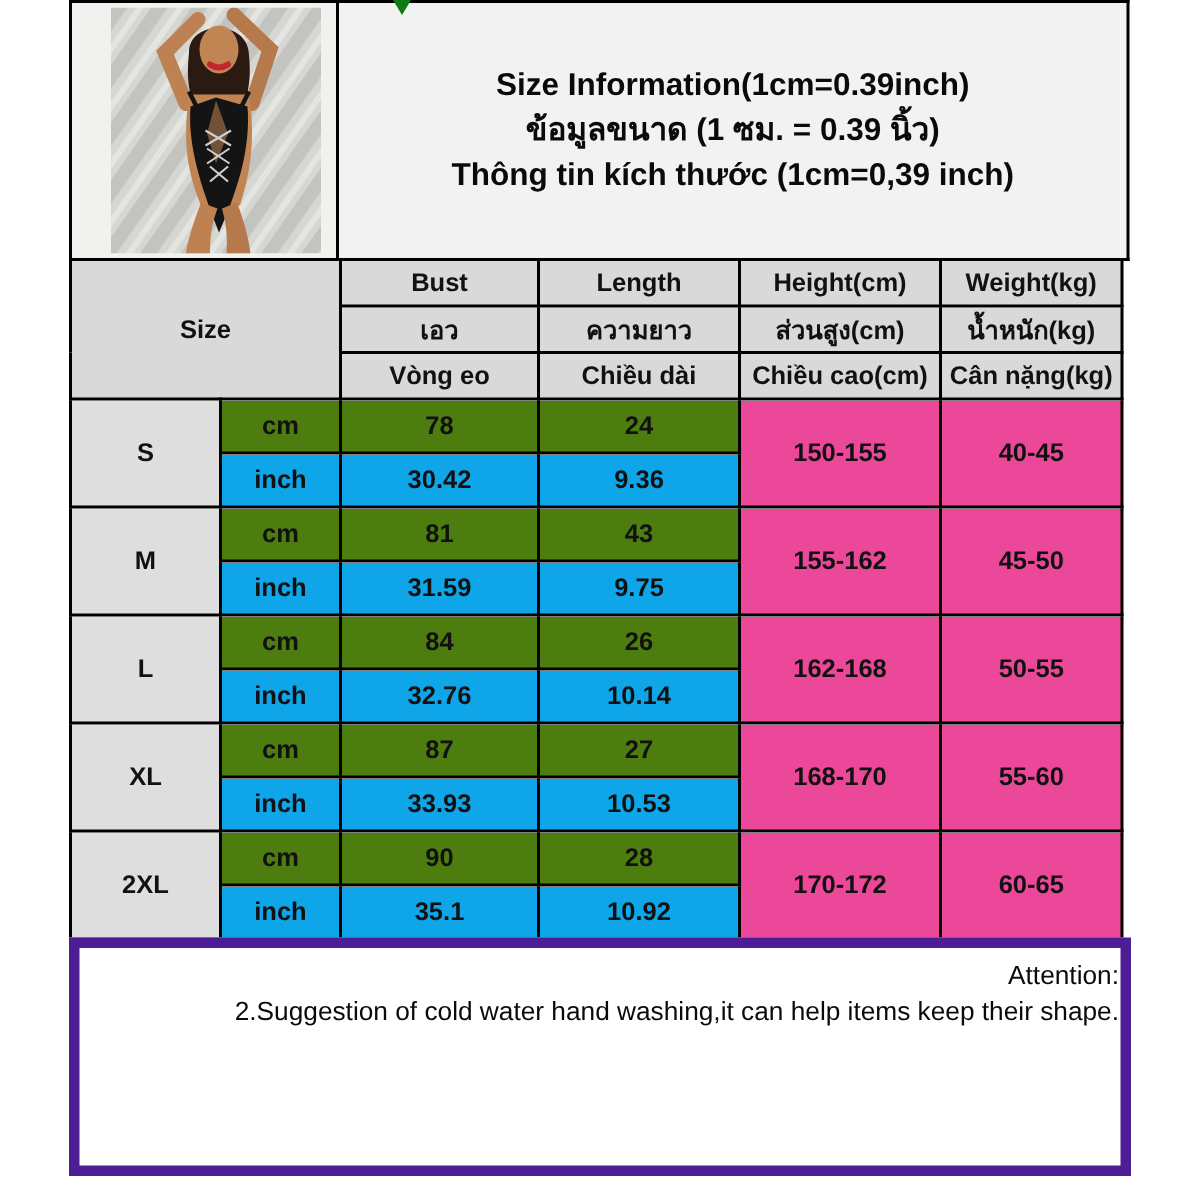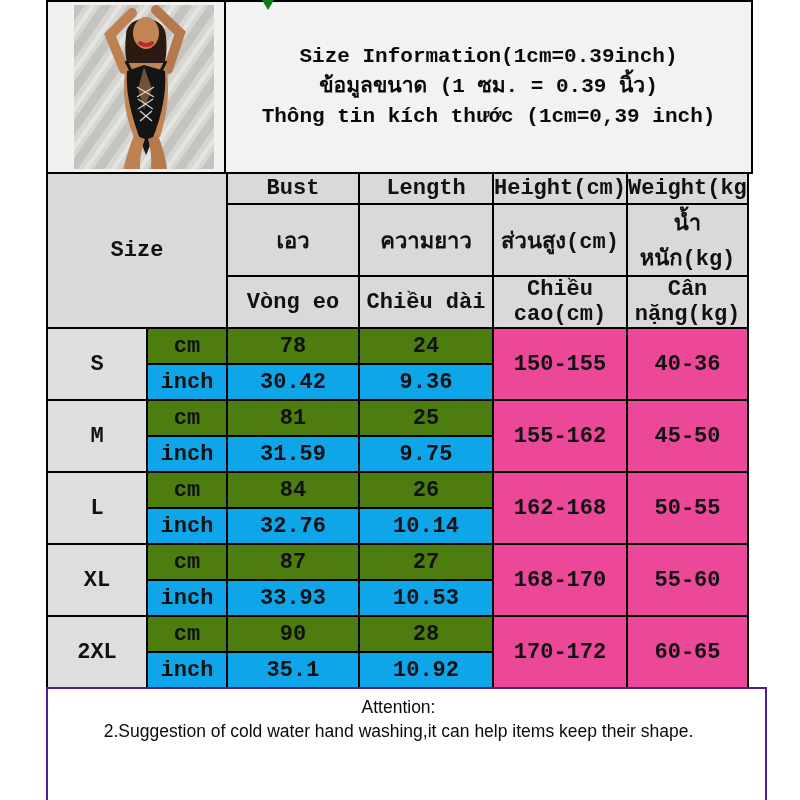--- a/index.html
+++ b/index.html
@@ -3,46 +3,46 @@
 <meta charset="utf-8">
 <style>
   html,body{margin:0;padding:0;background:#ffffff;}
   .canvas{
     position:relative;width:800px;height:800px;background:#ffffff;
     font-family:"Liberation Sans","DejaVu Sans",sans-serif;color:#111;
     overflow:hidden;
   }
   .sheet{position:absolute;left:46px;top:0;width:701px;}
   table{border-collapse:collapse;table-layout:fixed;}
-  td,th{border:2px solid #000;padding:0;text-align:center;vertical-align:middle;overflow:hidden;font-family:Liberation Mono, monospace;}
+  td,th{border:2px solid #000;padding:0;text-align:center;vertical-align:middle;overflow:hidden;}
 
   
   .top-table{width:701px;}
   .cell-photo{width:176px;height:170px;background:#f1f1ef;}
   .cell-title{width:525px;background:#f2f2f2;}
   .title-line{font-weight:bold;font-size:21px;line-height:30px;color:#0a0a0a;}
 
   
   .main-table{width:701px;margin-top:-2px;}
-  .main-table td{font-weight:bold;font-size:22px;}
+  .main-table td{font-weight:bold;font-size:17px;}
   .hdr{background:#d9d9d9;height:29px;}
   .size-span{background:#d9d9d9;font-size:30px;font-weight:bold;margin-top:26px;}
   .size-letter{background:#dedede;font-size:18px;}
   .row-cm td.shade{background:#4d7c0f;}
   .row-cm{height:36px;}
   .row-inch{height:36px;}
   .row-inch td{background:#0ea5e9;}
   .merged{background:#ec4899;font-size:18px;}
   .val{font-size:18px;}
   .unit{font-size:17px;}
 
   
   .attention{
-    margin-top:-2px;border:2px solid #4c1d95;width:685px;height:131px;
-    padding:6px 24px 8px 8px;font-size:17.5px;line-height:24px;text-align:center;
+    margin-top:-2px;border:7px solid #4c1d95;width:685px;height:131px;
+    padding:6px 1px 8px 8px;font-size:17.5px;line-height:24px;text-align:right;
     background:#ffffff;color:#0a0a0a;
   }
   .attention p{margin:0;}
 
   
   .green-marker{
     position:absolute;left:216px;top:0;width:0;height:0;
     border-top:10px solid #0e7a12;
     border-left:6px solid transparent;border-right:6px solid transparent;
   }
@@ -139,33 +139,33 @@
         <td class="hdr">Chiều cao(cm)</td>
         <td class="hdr">Cân nặng(kg)</td>
       </tr>
 
       <tr class="row-cm">
         <td class="size-letter" rowspan="2">S</td>
         <td class="shade unit">cm</td>
         <td class="shade val">78</td>
         <td class="shade val">24</td>
         <td class="merged" rowspan="2">150-155</td>
-        <td class="merged" rowspan="2">40-36</td>
+        <td class="merged" rowspan="2">40-45</td>
       </tr>
       <tr class="row-inch">
         <td class="unit">inch</td>
         <td class="val">30.42</td>
         <td class="val">9.36</td>
       </tr>
 
       <tr class="row-cm">
         <td class="size-letter" rowspan="2">M</td>
         <td class="shade unit">cm</td>
         <td class="shade val">81</td>
-        <td class="shade val">25</td>
+        <td class="shade val">43</td>
         <td class="merged" rowspan="2">155-162</td>
         <td class="merged" rowspan="2">45-50</td>
       </tr>
       <tr class="row-inch">
         <td class="unit">inch</td>
         <td class="val">31.59</td>
         <td class="val">9.75</td>
       </tr>
 
       <tr class="row-cm">

